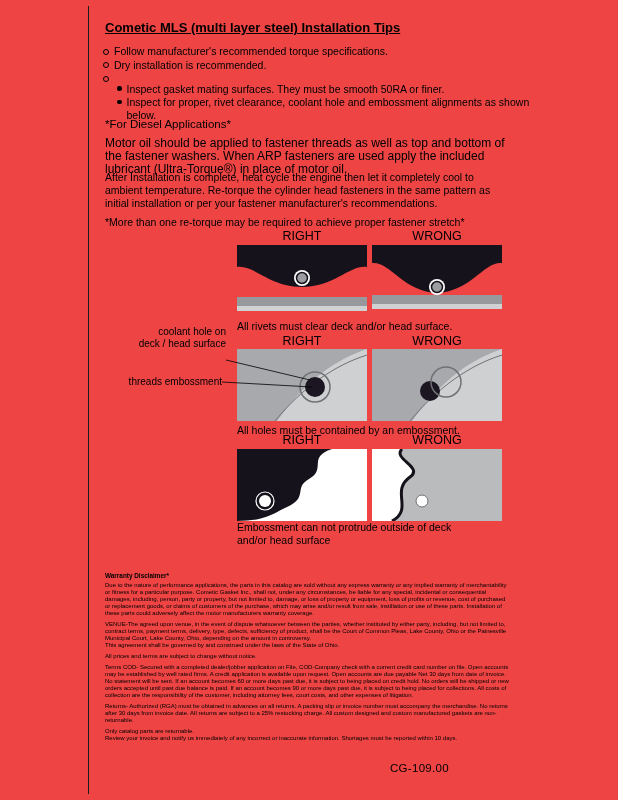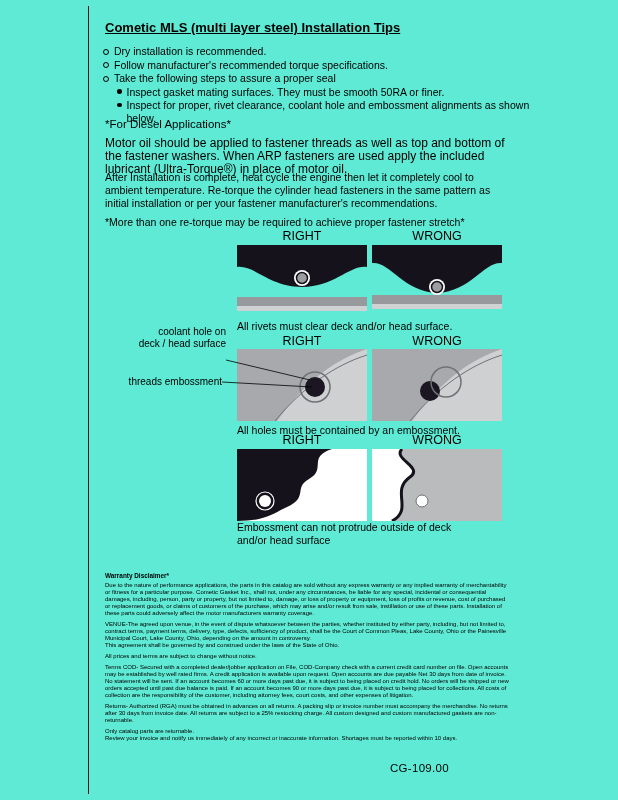--- a/index.html
+++ b/index.html
@@ -1,17 +1,17 @@
 <!DOCTYPE html>
 <html><head>
 <meta charset="utf-8">
 <style>
   html,body { margin:0; padding:0; background:#ffffff; }
   .page {
-    position:relative; width:618px; height:800px; background:#5eead4;
+    position:relative; width:618px; height:800px; background:#ef4444;
     font-family:"Liberation Sans", sans-serif; color:#000; overflow:hidden;
   }
   .vrule { position:absolute; left:88px; top:6px; height:788px; width:1px; background:#1b1b1b; }
   .title { position:absolute; left:105px; top:20px; font-size:13px; font-weight:bold; text-decoration:underline; }
   .bullets { position:absolute; left:103px; top:45px; font-size:10.5px; line-height:12.5px; width:430px; }
   .brow { display:flex; align-items:flex-start; margin-bottom:1px; }
   .odot { width:4px; height:4px; border:1px solid #000; border-radius:50%; margin:3.5px 5px 0 0; flex:0 0 auto; }
   .fdot { width:4.5px; height:4.5px; background:#000; border-radius:50%; margin:3.5px 5px 0 14px; flex:0 0 auto; }
   .diesel-h { position:absolute; left:105px; top:118px; font-size:11.5px; font-weight:normal; }
   .para1 { position:absolute; left:105px; top:137px; width:408px; font-size:12px; line-height:13px; }
@@ -33,29 +33,28 @@
 <body>
 
 <div class="page">
   <div class="vrule"></div>
 
   <div class="title">Cometic MLS (multi layer steel) Installation Tips</div>
 
   <div class="bullets">
     <div class="brow">
       <span class="odot"></span>
+      <span>Follow manufacturer's recommended torque specifications.</span>
+    </div>
+    <div class="brow">
+      <span class="odot"></span>
       <span>Dry installation is recommended.</span>
     </div>
     <div class="brow">
       <span class="odot"></span>
-      <span>Follow manufacturer's recommended torque specifications.</span>
-    </div>
-    <div class="brow">
-      <span class="odot"></span>
-      <span>Take the following steps to assure a proper seal</span>
     </div>
     <div class="brow">
       <span class="fdot"></span>
       <span>Inspect gasket mating surfaces.  They must be smooth 50RA or finer.</span>
     </div>
     <div class="brow">
       <span class="fdot"></span>
       <span>Inspect for proper, rivet clearance, coolant hole and embossment alignments as shown below.</span>
     </div>
   </div>

